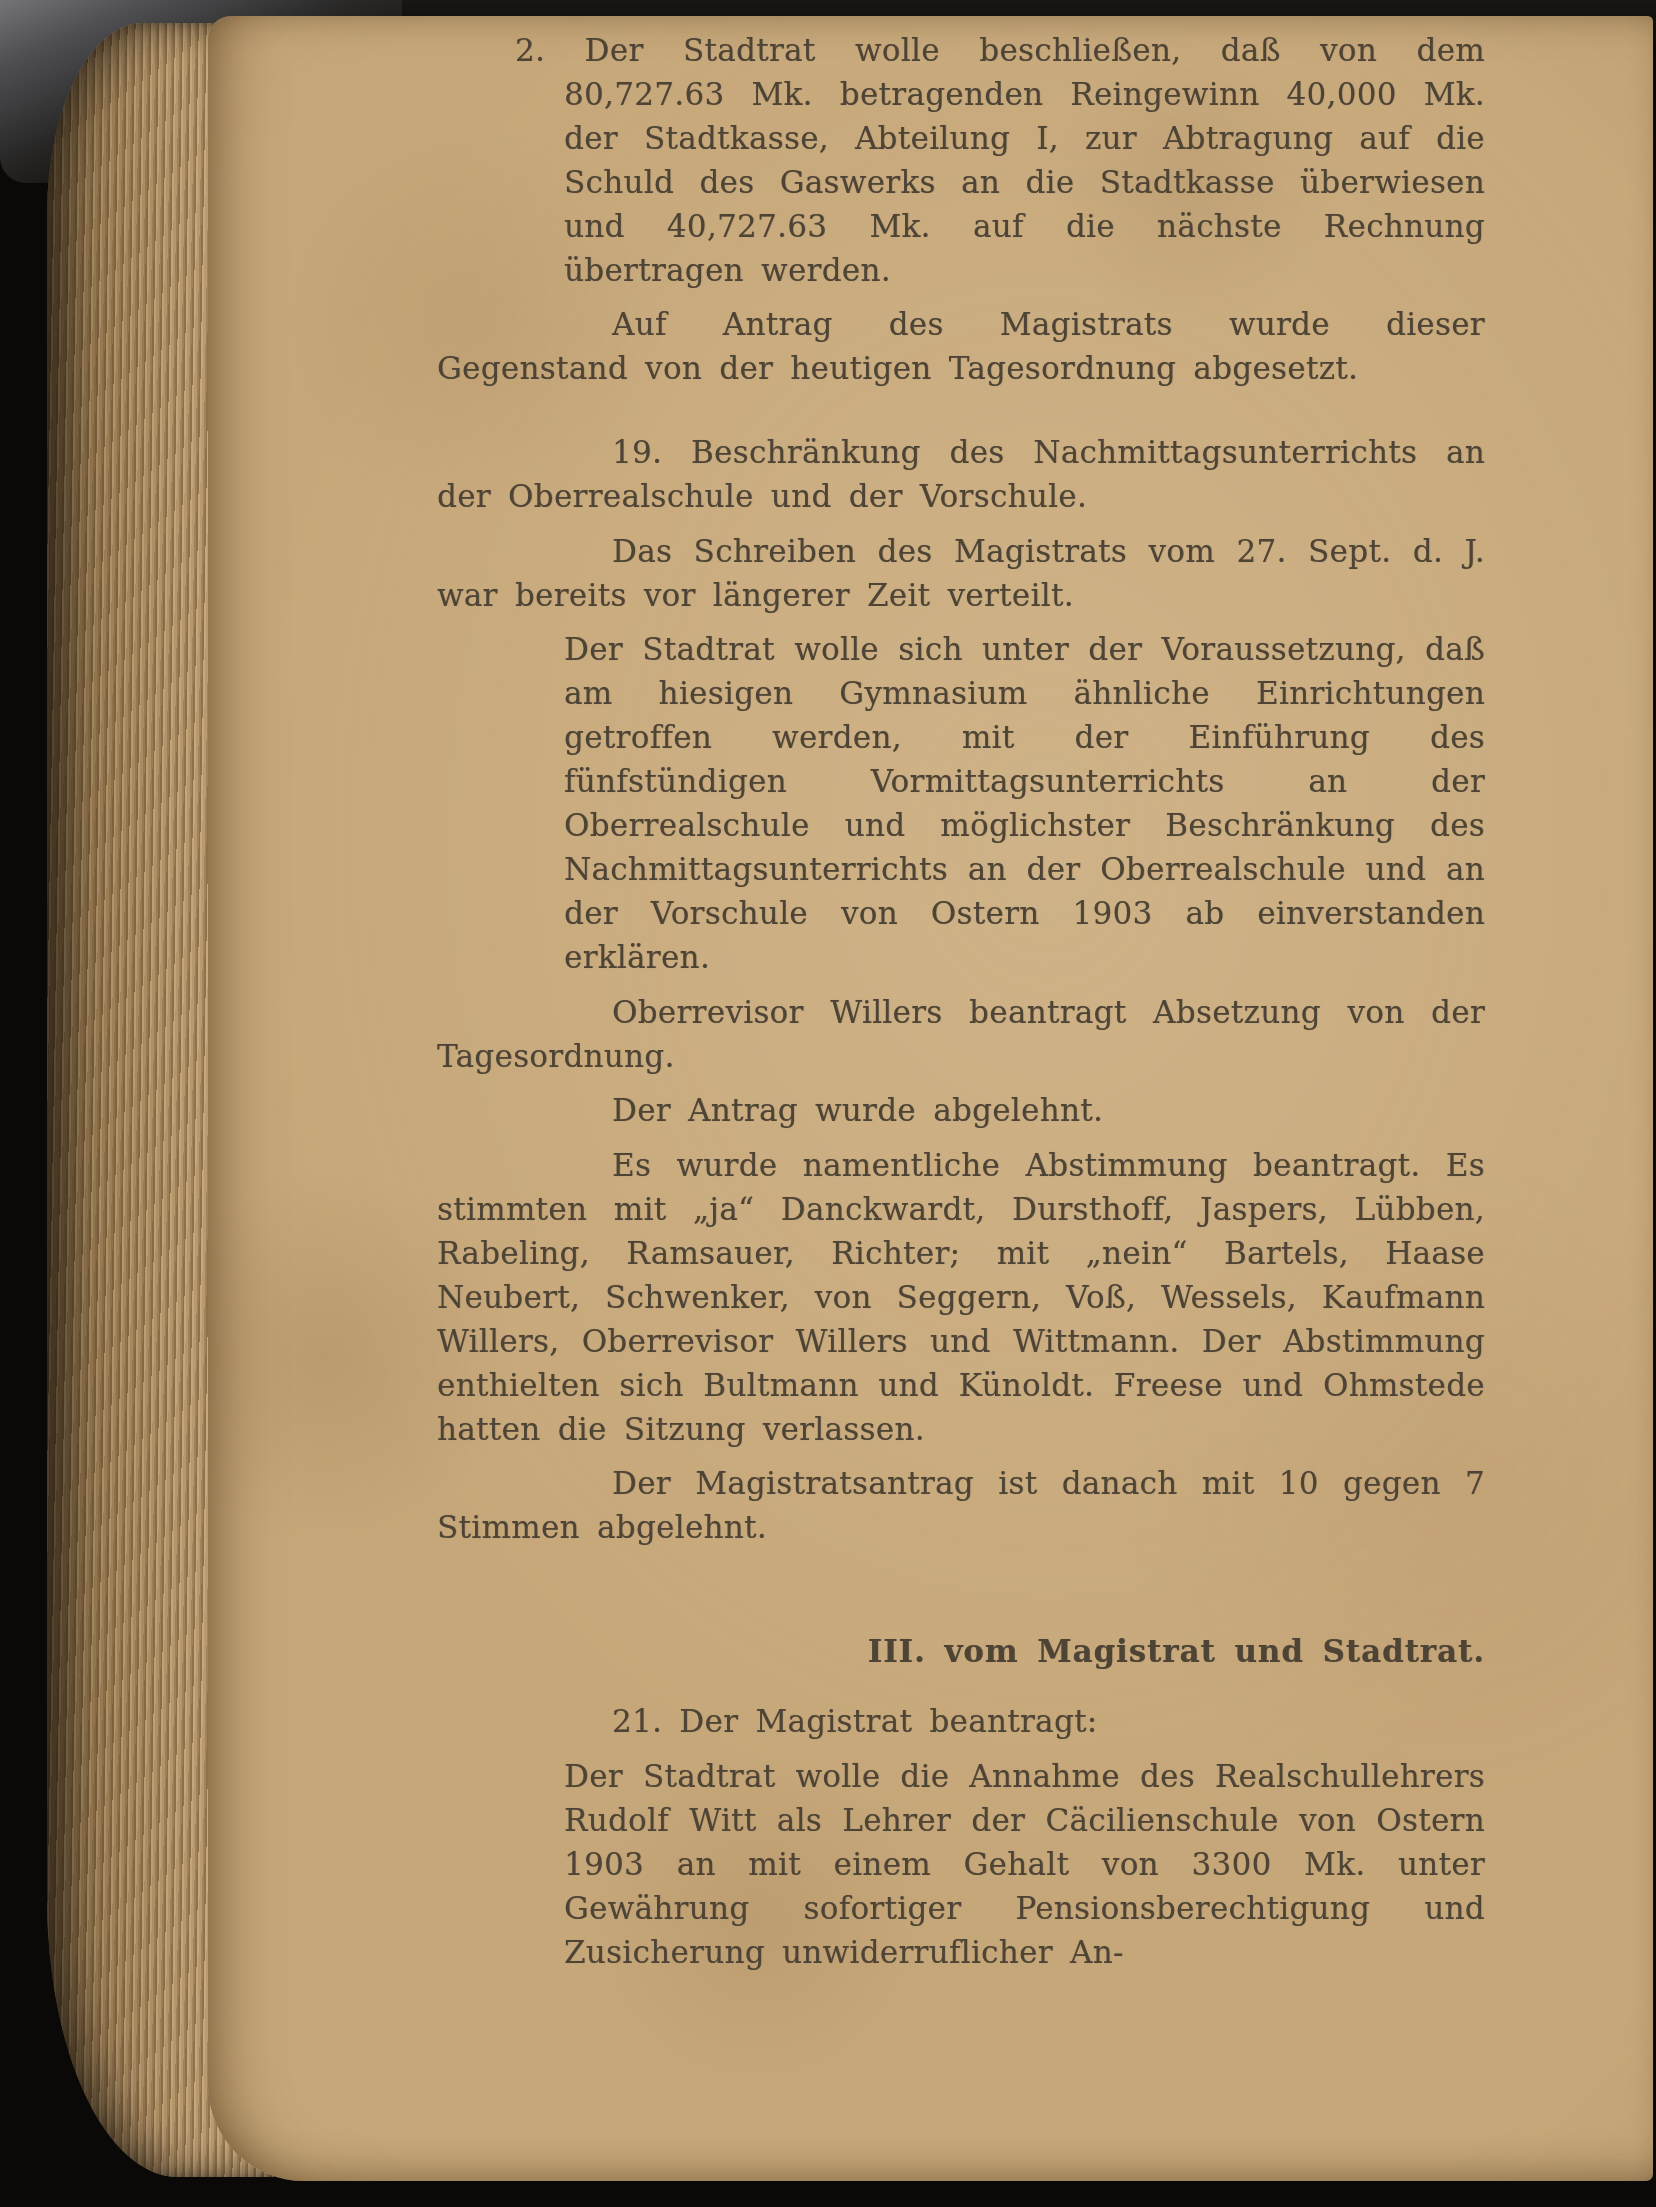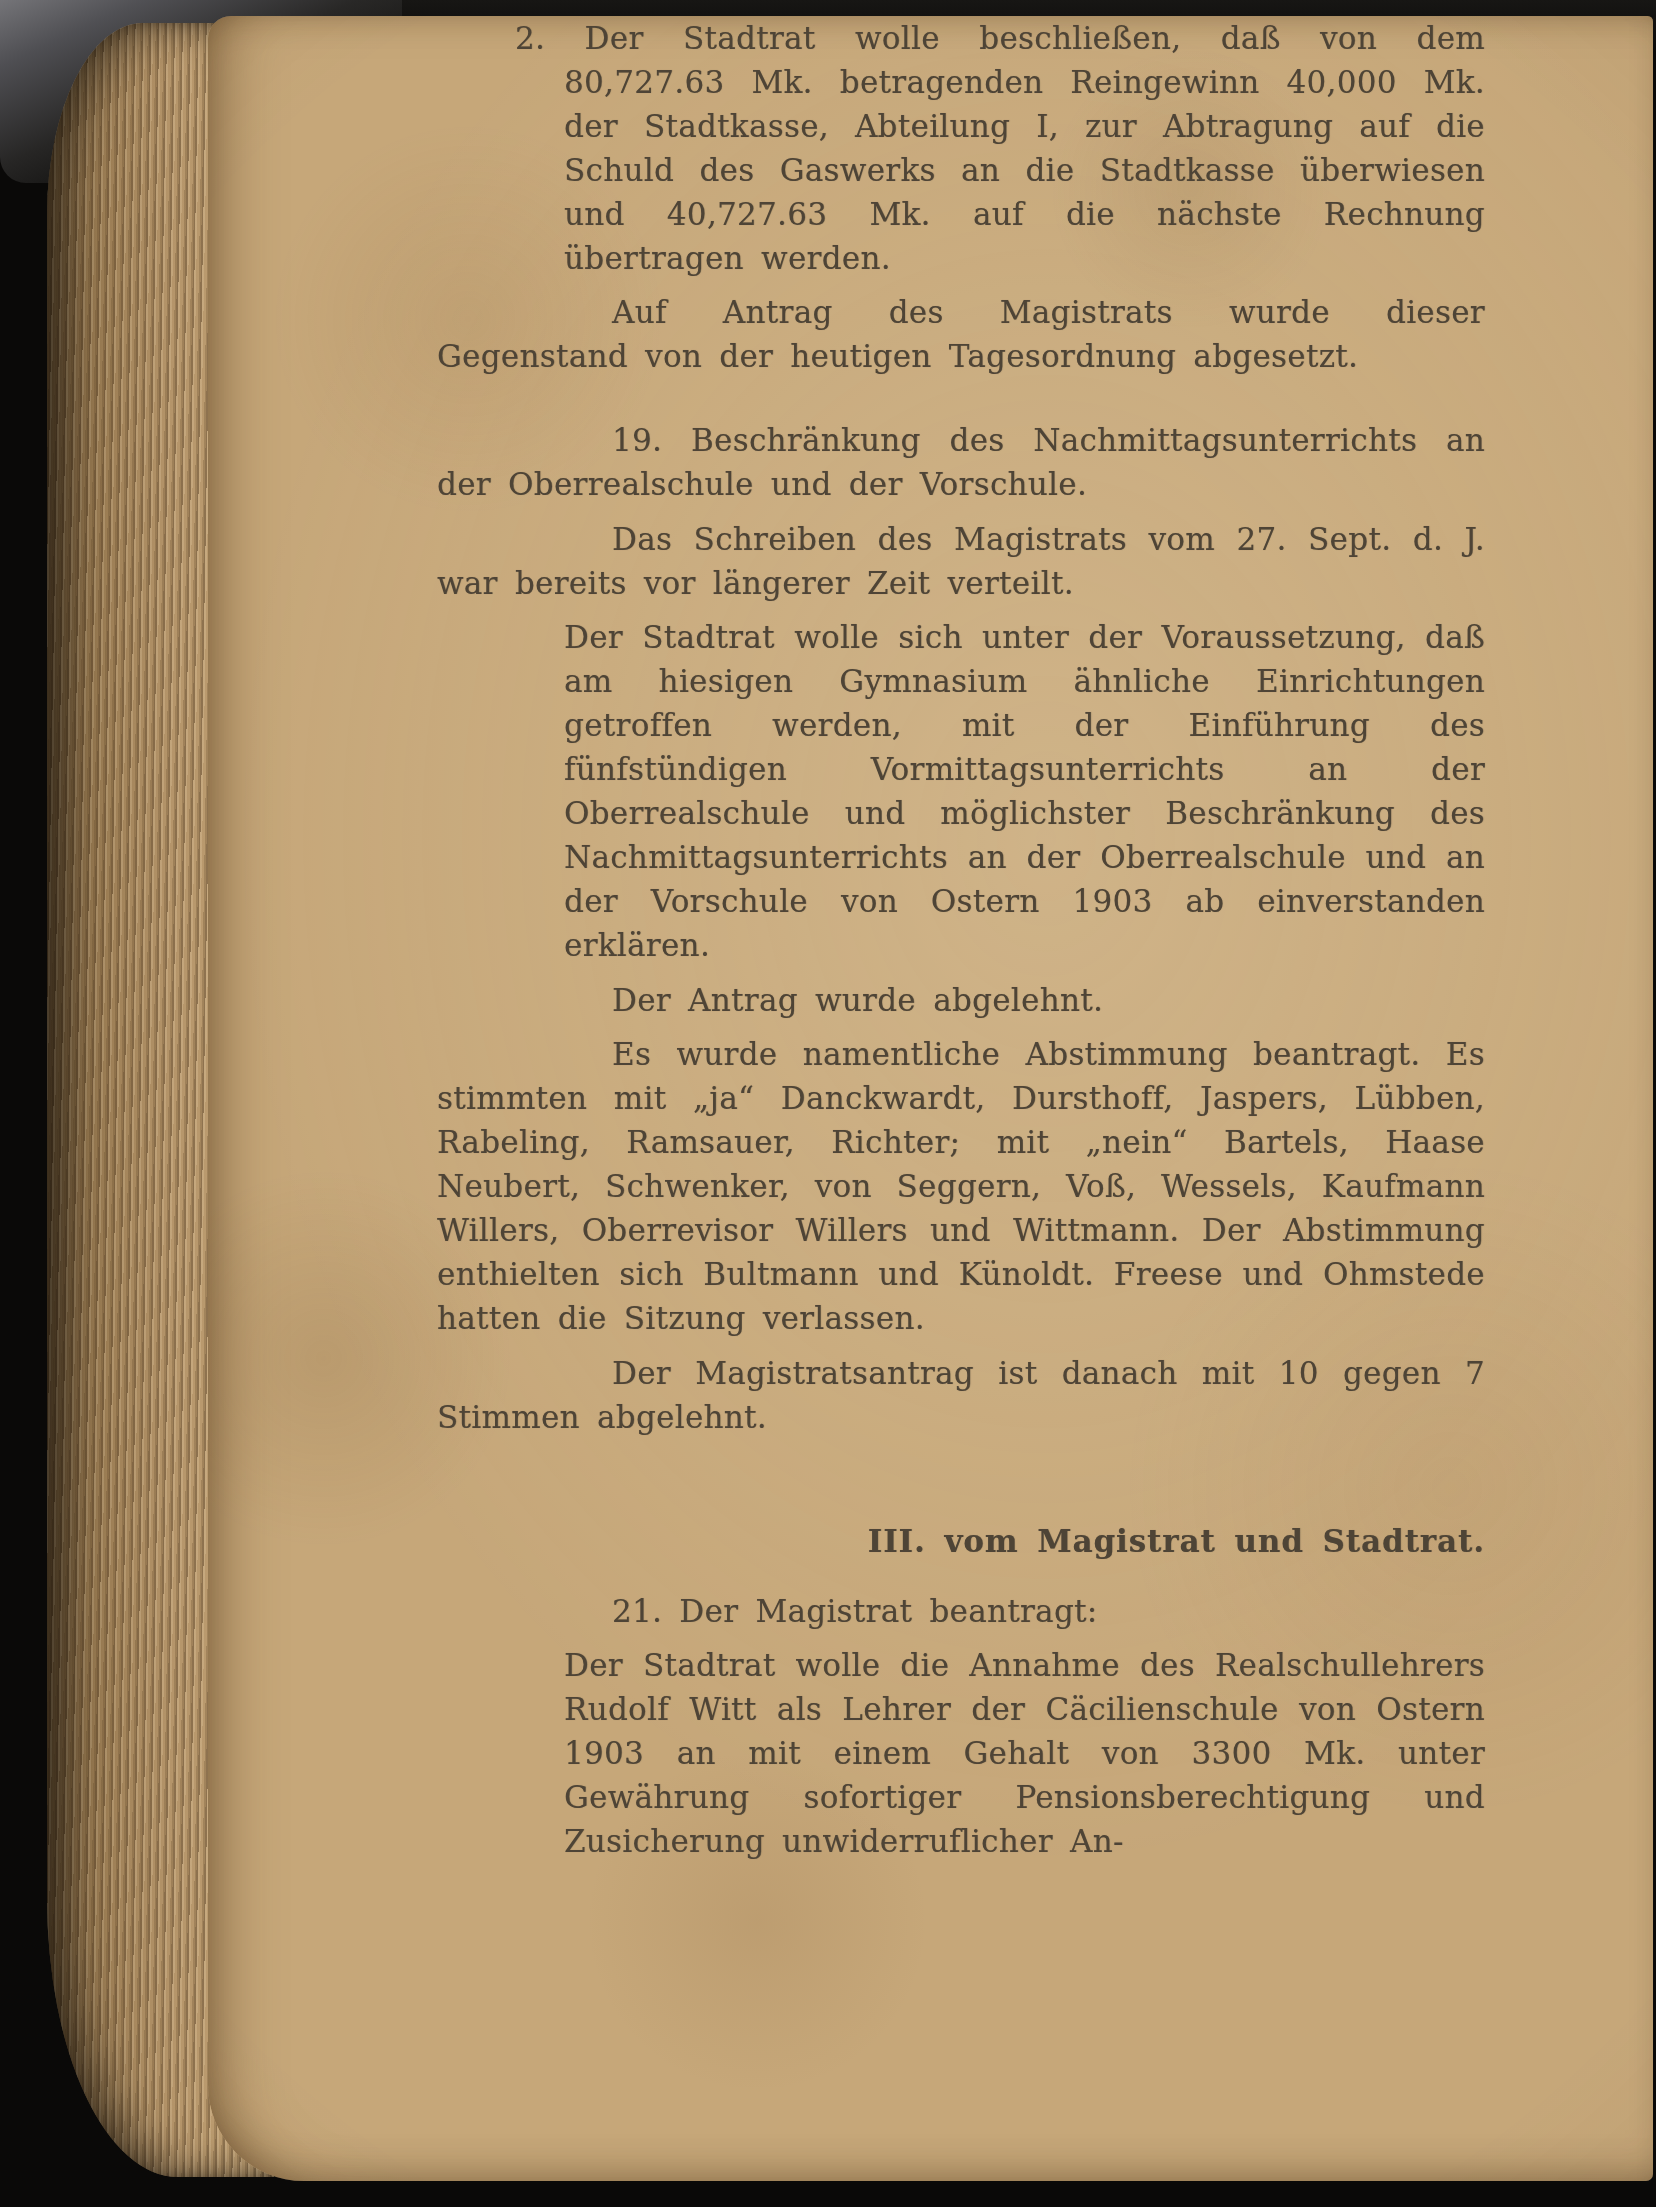--- a/index.html
+++ b/index.html
@@ -89,25 +89,26 @@
 
 <div class="backdrop"></div>
 <div class="cover-corner"></div>
 <div class="page-stack"></div>
 
 <div class="page">
   <div class="paper-texture"></div>
   <div class="content">
 
 
-    <p class="block hang" style="margin-top:0">2. Der Stadtrat wolle beschließen, daß von dem 80,727.63 Mk. betragenden Reingewinn 40,000 Mk. der Stadtkasse, Abteilung I, zur Abtragung auf die Schuld des Gaswerks an die Stadtkasse überwiesen und 40,727.63 Mk. auf die nächste Rechnung übertragen werden.</p>
+    <p class="block hang" style="margin-top:12px">2. Der Stadtrat wolle beschließen, daß von dem 80,727.63 Mk. betragenden Reingewinn 40,000 Mk. der Stadtkasse, Abteilung I, zur Abtragung auf die Schuld des Gaswerks an die Stadtkasse überwiesen und 40,727.63 Mk. auf die nächste Rechnung übertragen werden.</p>
     <p class="indent">Auf Antrag des Magistrats wurde dieser Gegenstand von der heutigen Tagesordnung abgesetzt.</p>
     <p class="indent gap-lg">19. Beschränkung des Nachmittagsunterrichts an der Oberrealschule und der Vorschule.</p>
     <p class="indent">Das Schreiben des Magistrats vom 27. Sept. d. J. war bereits vor längerer Zeit verteilt.</p>
     <p class="block">Der Stadtrat wolle sich unter der Voraussetzung, daß am hiesigen Gymnasium ähnliche Einrichtungen getroffen werden, mit der Einführung des fünfstündigen Vormittagsunterrichts an der Oberrealschule und möglichster Beschränkung des Nachmittagsunterrichts an der Oberrealschule und an der Vorschule von Ostern 1903 ab einverstanden erklären.</p>
+    <p class="indent">Oberrevisor Willers beantragt Absetzung von der Tagesordnung.</p>
     <p class="indent">Der Antrag wurde abgelehnt.</p>
     <p class="indent">Es wurde namentliche Abstimmung beantragt. Es stimmten mit „ja“ Danckwardt, Dursthoff, Jaspers, Lübben, Rabeling, Ramsauer, Richter; mit „nein“ Bartels, Haase Neubert, Schwenker, von Seggern, Voß, Wessels, Kaufmann Willers, Oberrevisor Willers und Wittmann. Der Abstimmung enthielten sich Bultmann und Künoldt. Freese und Ohmstede hatten die Sitzung verlassen.</p>
     <p class="indent">Der Magistratsantrag ist danach mit 10 gegen 7 Stimmen abgelehnt.</p>
 
     <h3 class="section-heading">III. vom Magistrat und Stadtrat.</h3>
 
     <p class="indent">21. Der Magistrat beantragt:</p>
     <p class="block">Der Stadtrat wolle die Annahme des Realschullehrers Rudolf Witt als Lehrer der Cäcilienschule von Ostern 1903 an mit einem Gehalt von 3300 Mk. unter Gewährung sofortiger Pensionsberechtigung und Zusicherung unwiderruflicher An-</p>
 
   </div>

